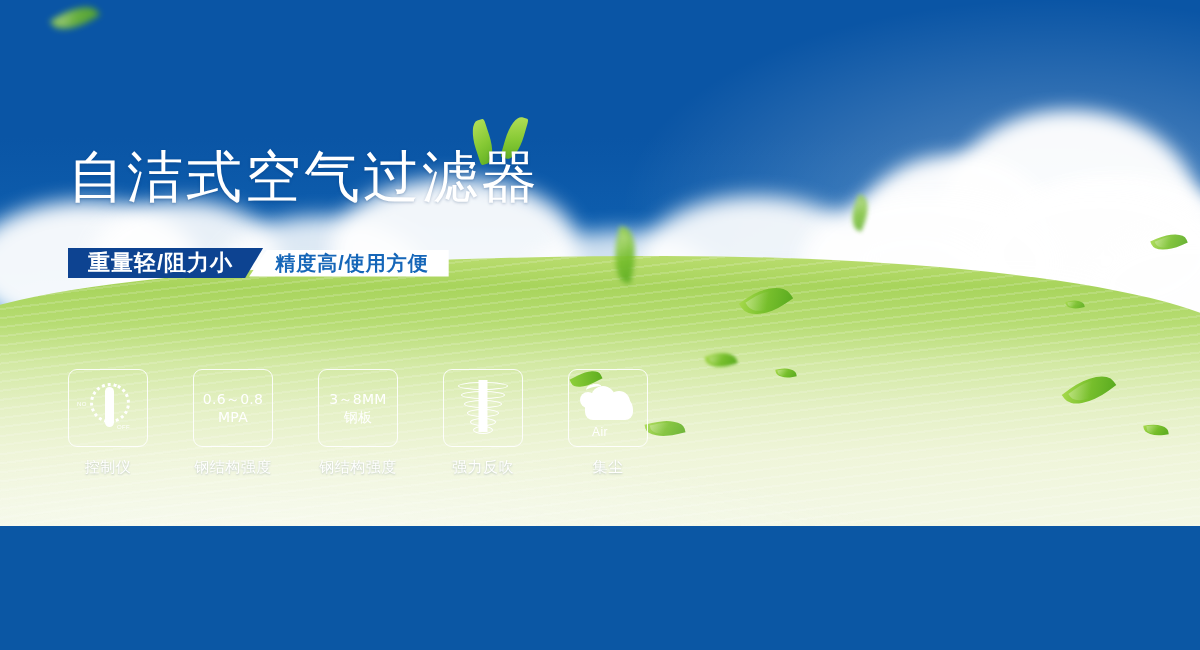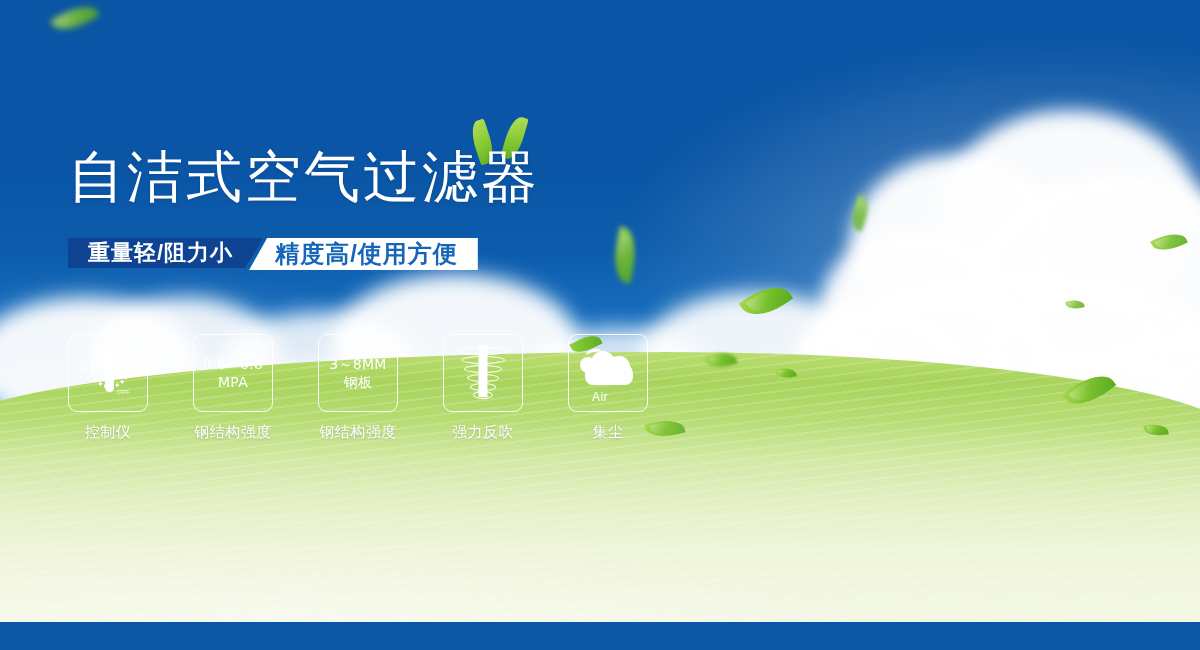--- a/index.html
+++ b/index.html
@@ -9,21 +9,21 @@
     width: 1200px;
     height: 650px;
     overflow: hidden;
     background: #0b57a4;
     font-family: "Liberation Sans", "DejaVu Sans", sans-serif;
   }
 
   #banner {
     position: relative;
     width: 1200px;
-    height: 622px;
+    height: 526px;
     overflow: hidden;
     background: linear-gradient(to bottom,
         #0a55a5 0%,
         #0a55a5 26%,
         #0d5cac 40%,
         #1a73c2 55%,
         #3e95d6 66%,
         #77b8e4 74%,
         #a9d2ee 79%,
         #cfe5f5 83%);
@@ -152,58 +152,58 @@
   .sprout .sl-left  { left: 6px;  top: 8px;  transform: rotate(-18deg); }
   .sprout .sl-right { left: 38px; top: 4px;  transform: rotate(16deg); }
 
   
   .subbar {
     position: absolute;
     left: 68px;
     top: 238px;
     height: 50px;
     display: flex;
-    align-items: flex-start;
+    align-items: center;
   }
   .subbar-dark {
     background: #0d4391;
     color: #ffffff;
     font-size: 22px;
     font-weight: 700;
     display: flex;
     align-items: center;
     padding: 0 18px 0 20px;
     letter-spacing: 1px;
     position: relative;
     z-index: 2;
     clip-path: polygon(0 0, 100% 0, calc(100% - 18px) 100%, 0 100%);
     padding-right: 30px;
   }
   .subbar-light {
     background: #ffffff;
     color: #1566b8;
-    font-size: 24px;
+    font-size: 20px;
     font-weight: 700;
     display: flex;
     align-items: center;
     padding: 0 20px 0 26px;
     letter-spacing: 1px;
     margin-left: -14px;
     clip-path: polygon(18px 0, 100% 0, 100% 100%, 0 100%);
   }
 
   
   .features {
     position: absolute;
     left: 68px;
     top: 334px;
     display: flex;
     gap: 45px;
   }
-  .feature { width: 80px; text-align: center; }
+  .feature { width: 80px; text-align: center; margin-top: 35px; }
   .fbox {
     width: 80px; height: 78px;
     border: 1.6px solid rgba(255,255,255,0.92);
     border-radius: 9px;
     position: relative;
     display: flex;
     align-items: center;
     justify-content: center;
     overflow: hidden;
   }

